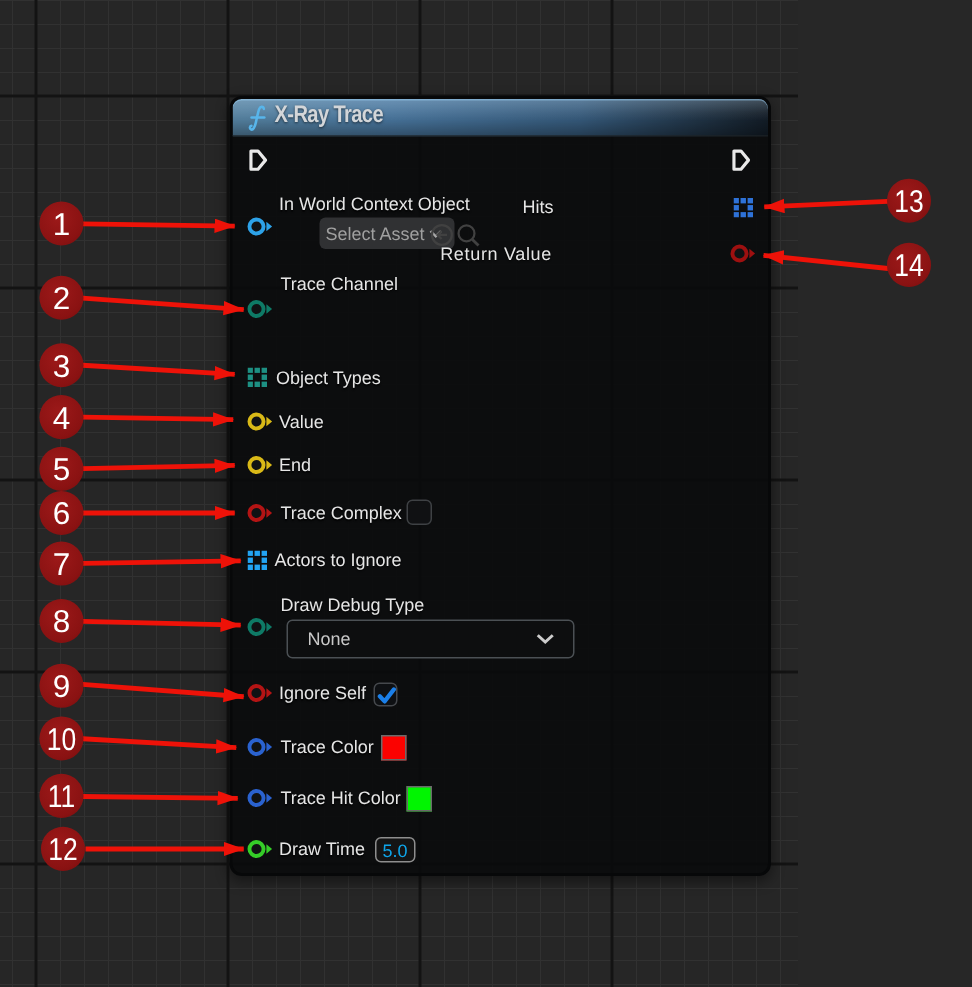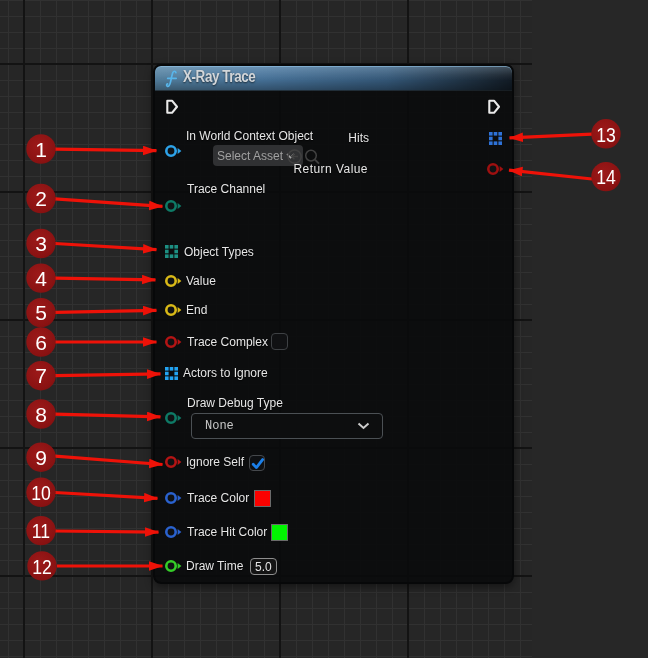--- a/index.html
+++ b/index.html
@@ -135,21 +135,21 @@
         <rect x="9.4" y="9.4" width="3.6" height="3.6"></rect>
       </g>
   </svg>
   <div class="lbl" style="left:183px;top:366px">Actors to Ignore</div>
 
   <div class="lbl" style="left:187px;top:396px">Draw Debug Type</div>
   <svg class="abs" style="left:164px;top:411px" width="19" height="14" viewBox="0 0 19 14">
     <circle cx="7" cy="7" r="4.7" fill="#101214" stroke="#0e7a66" stroke-width="2.6"></circle>
     <path d="M13.6 3.9 L17.4 7 L13.6 10.1 Z" fill="#0e7a66"></path>
   </svg>
-  <div class="drop" style="left:191px;top:413px;width:190px;height:24px;font-family:Liberation Mono, monospace;">
+  <div class="drop" style="left:191px;top:413px;width:190px;height:24px;">
     <span class="txt">None</span>
     <svg style="position:absolute;right:12px;top:8px" width="13" height="8" viewBox="0 0 13 8">
         <path d="M1.5 1.5 L6.5 6 L11.5 1.5" fill="none" stroke="#cccccc" stroke-width="2"></path>
       </svg>
   </div>
 
   <svg class="abs" style="left:164px;top:455px" width="19" height="14" viewBox="0 0 19 14">
     <circle cx="7" cy="7" r="4.7" fill="#101214" stroke="#b41414" stroke-width="2.6"></circle>
     <path d="M13.6 3.9 L17.4 7 L13.6 10.1 Z" fill="#b41414"></path>
   </svg>
@@ -173,21 +173,21 @@
   </svg>
   <div class="lbl" style="left:187px;top:525px">Trace Hit Color</div>
   <div class="sw" style="left:271px;top:524px;background:#01f501;"></div>
 
   <svg class="abs" style="left:164px;top:559px" width="19" height="14" viewBox="0 0 19 14">
     <circle cx="7" cy="7" r="4.7" fill="#101214" stroke="#35cd28" stroke-width="2.6"></circle>
     <path d="M13.6 3.9 L17.4 7 L13.6 10.1 Z" fill="#35cd28"></path>
   </svg>
   <div class="lbl" style="left:186px;top:559px">Draw Time</div>
   <div class="abs" style="left:250px;top:558px;width:25px;height:15px;background:#141414;border:1px solid #8e8e8e;border-radius:4px;">
-    <span style="position:absolute;left:4px;top:1px;font-size:12px;color:#e5e5e5;">5.0</span>
+    <span style="position:absolute;left:4px;top:1px;font-size:12px;color:#0ea5e9;">5.0</span>
   </div>
 
   <div class="rlbl" style="right:163px;top:131px">Hits</div>
   <svg class="abs" style="left:489px;top:132px" width="13" height="13" viewBox="0 0 13 13">
     <g fill="#2e72d8">
         <rect x="0" y="0" width="3.6" height="3.6"></rect>
         <rect x="4.7" y="0" width="3.6" height="3.6"></rect>
         <rect x="9.4" y="0" width="3.6" height="3.6"></rect>
         <rect x="0" y="4.7" width="3.6" height="3.6"></rect>
         <rect x="9.4" y="4.7" width="3.6" height="3.6"></rect>

